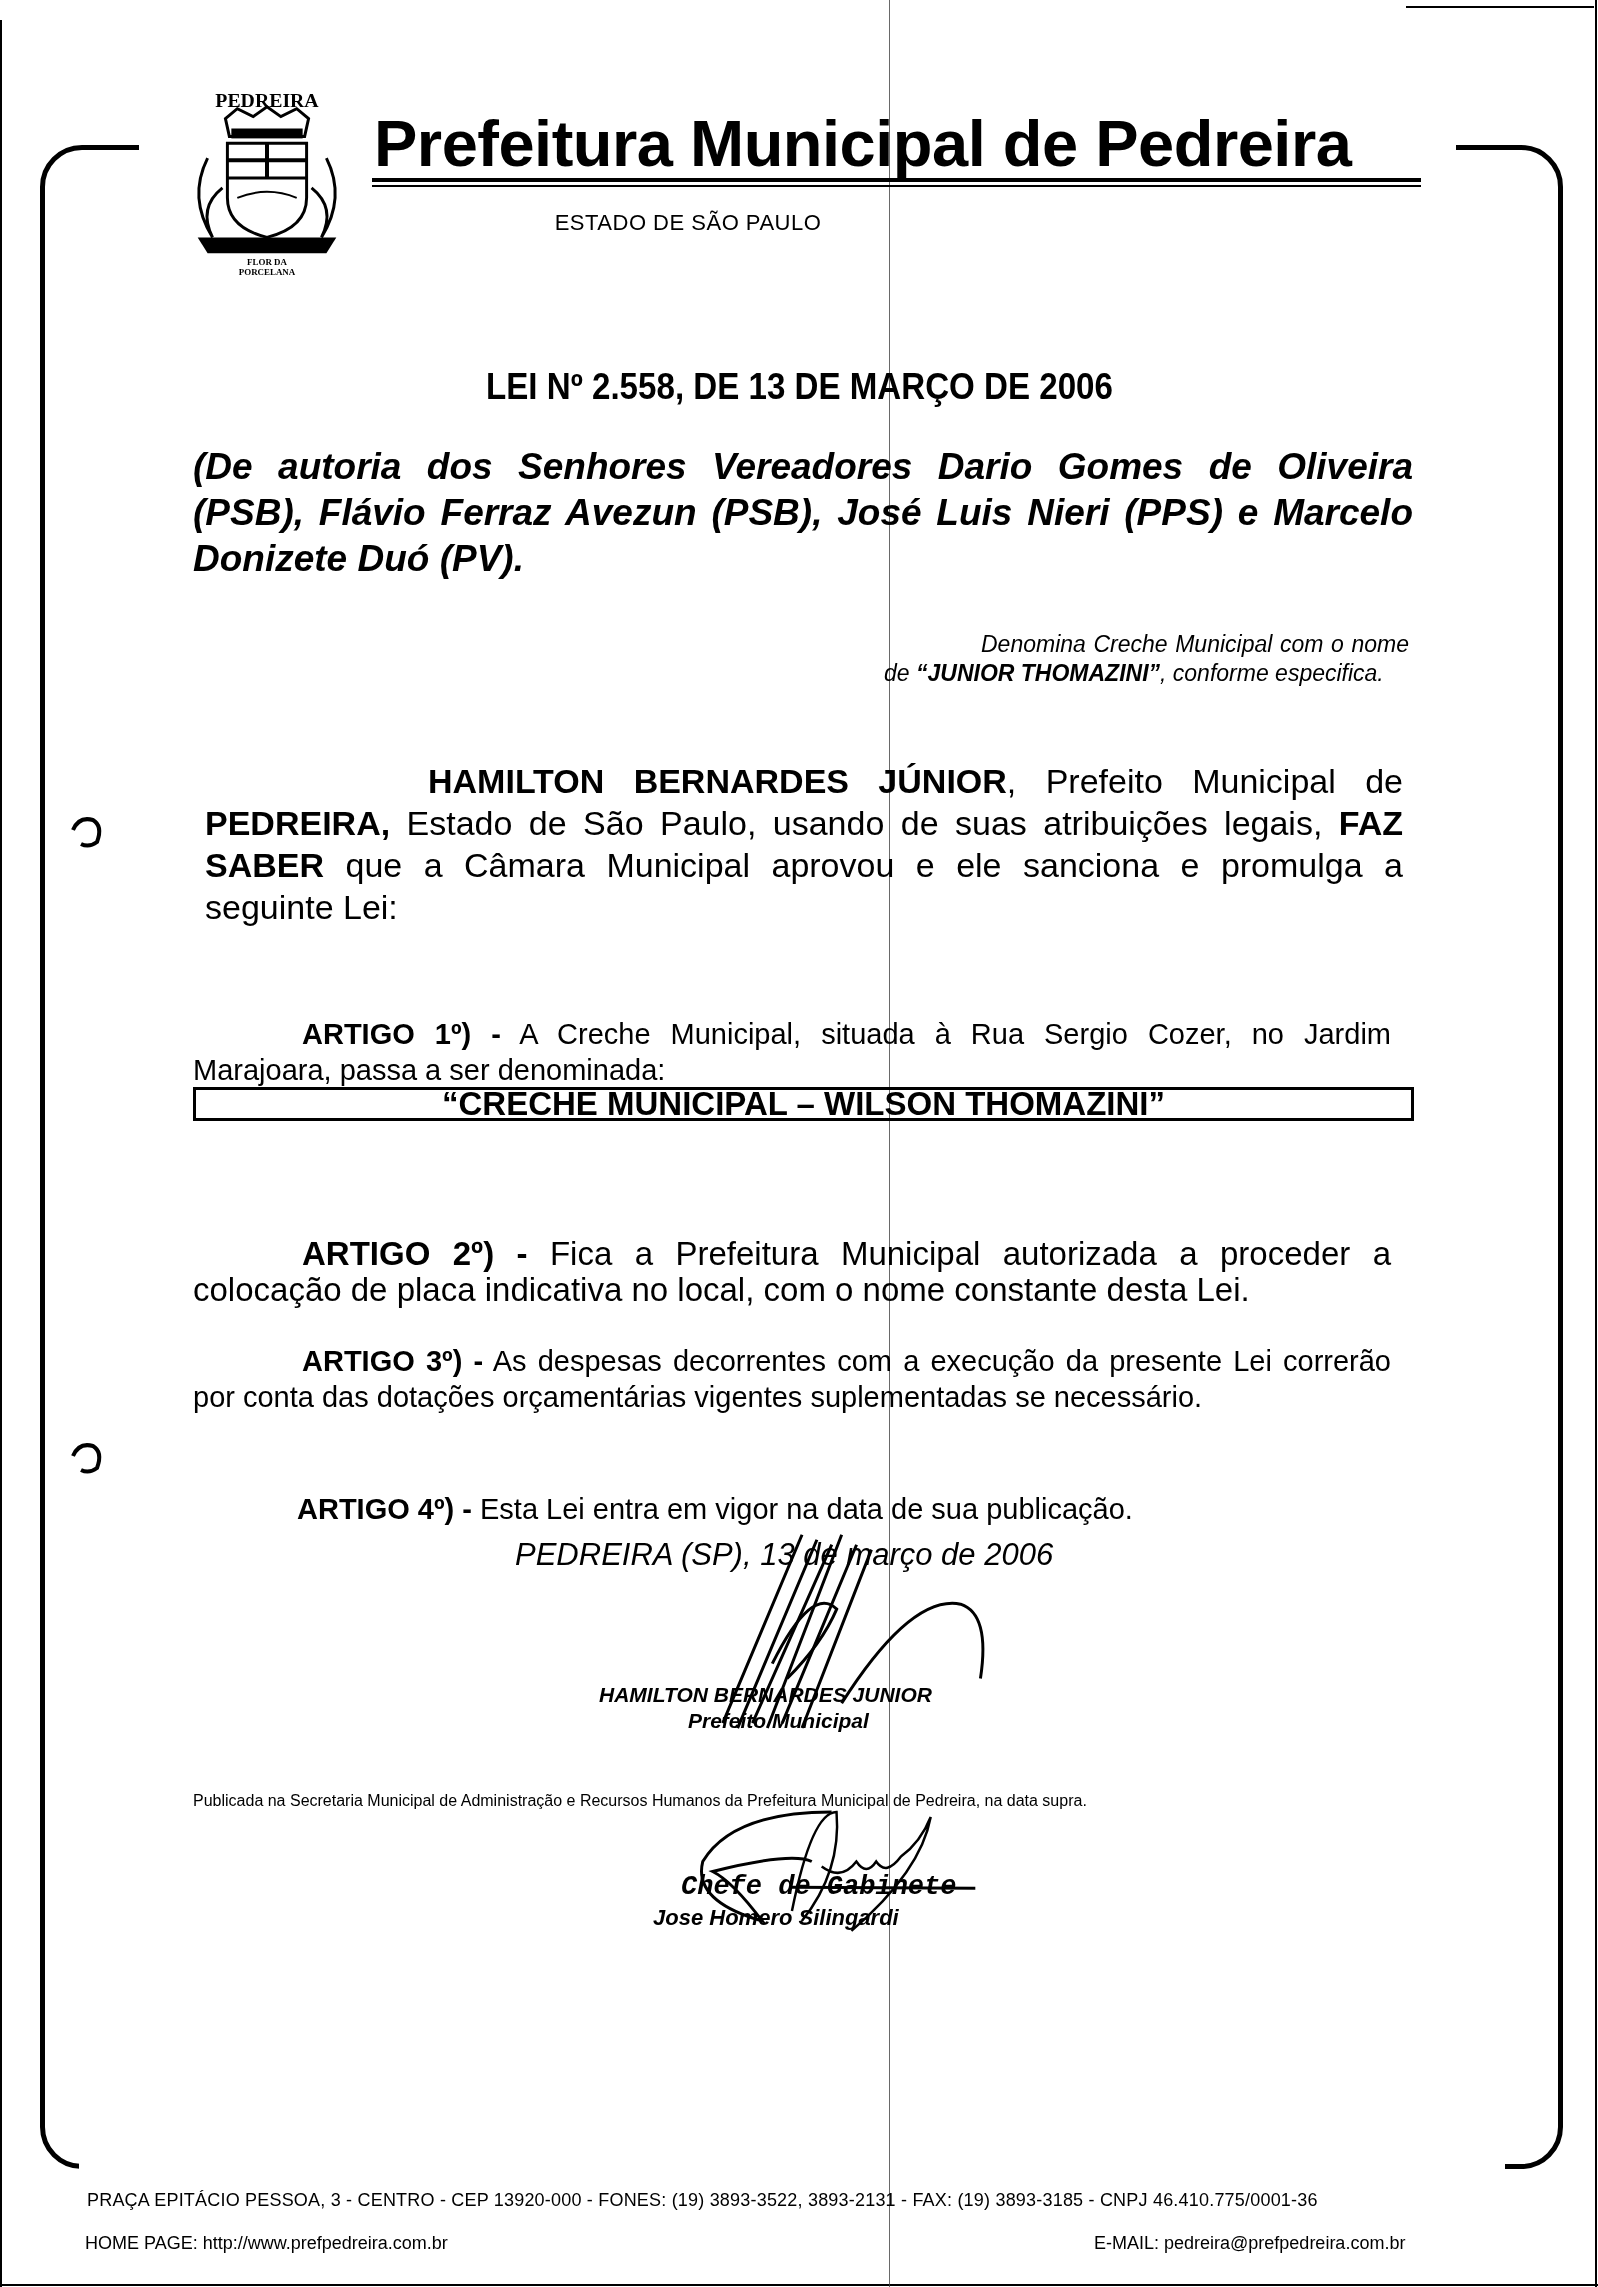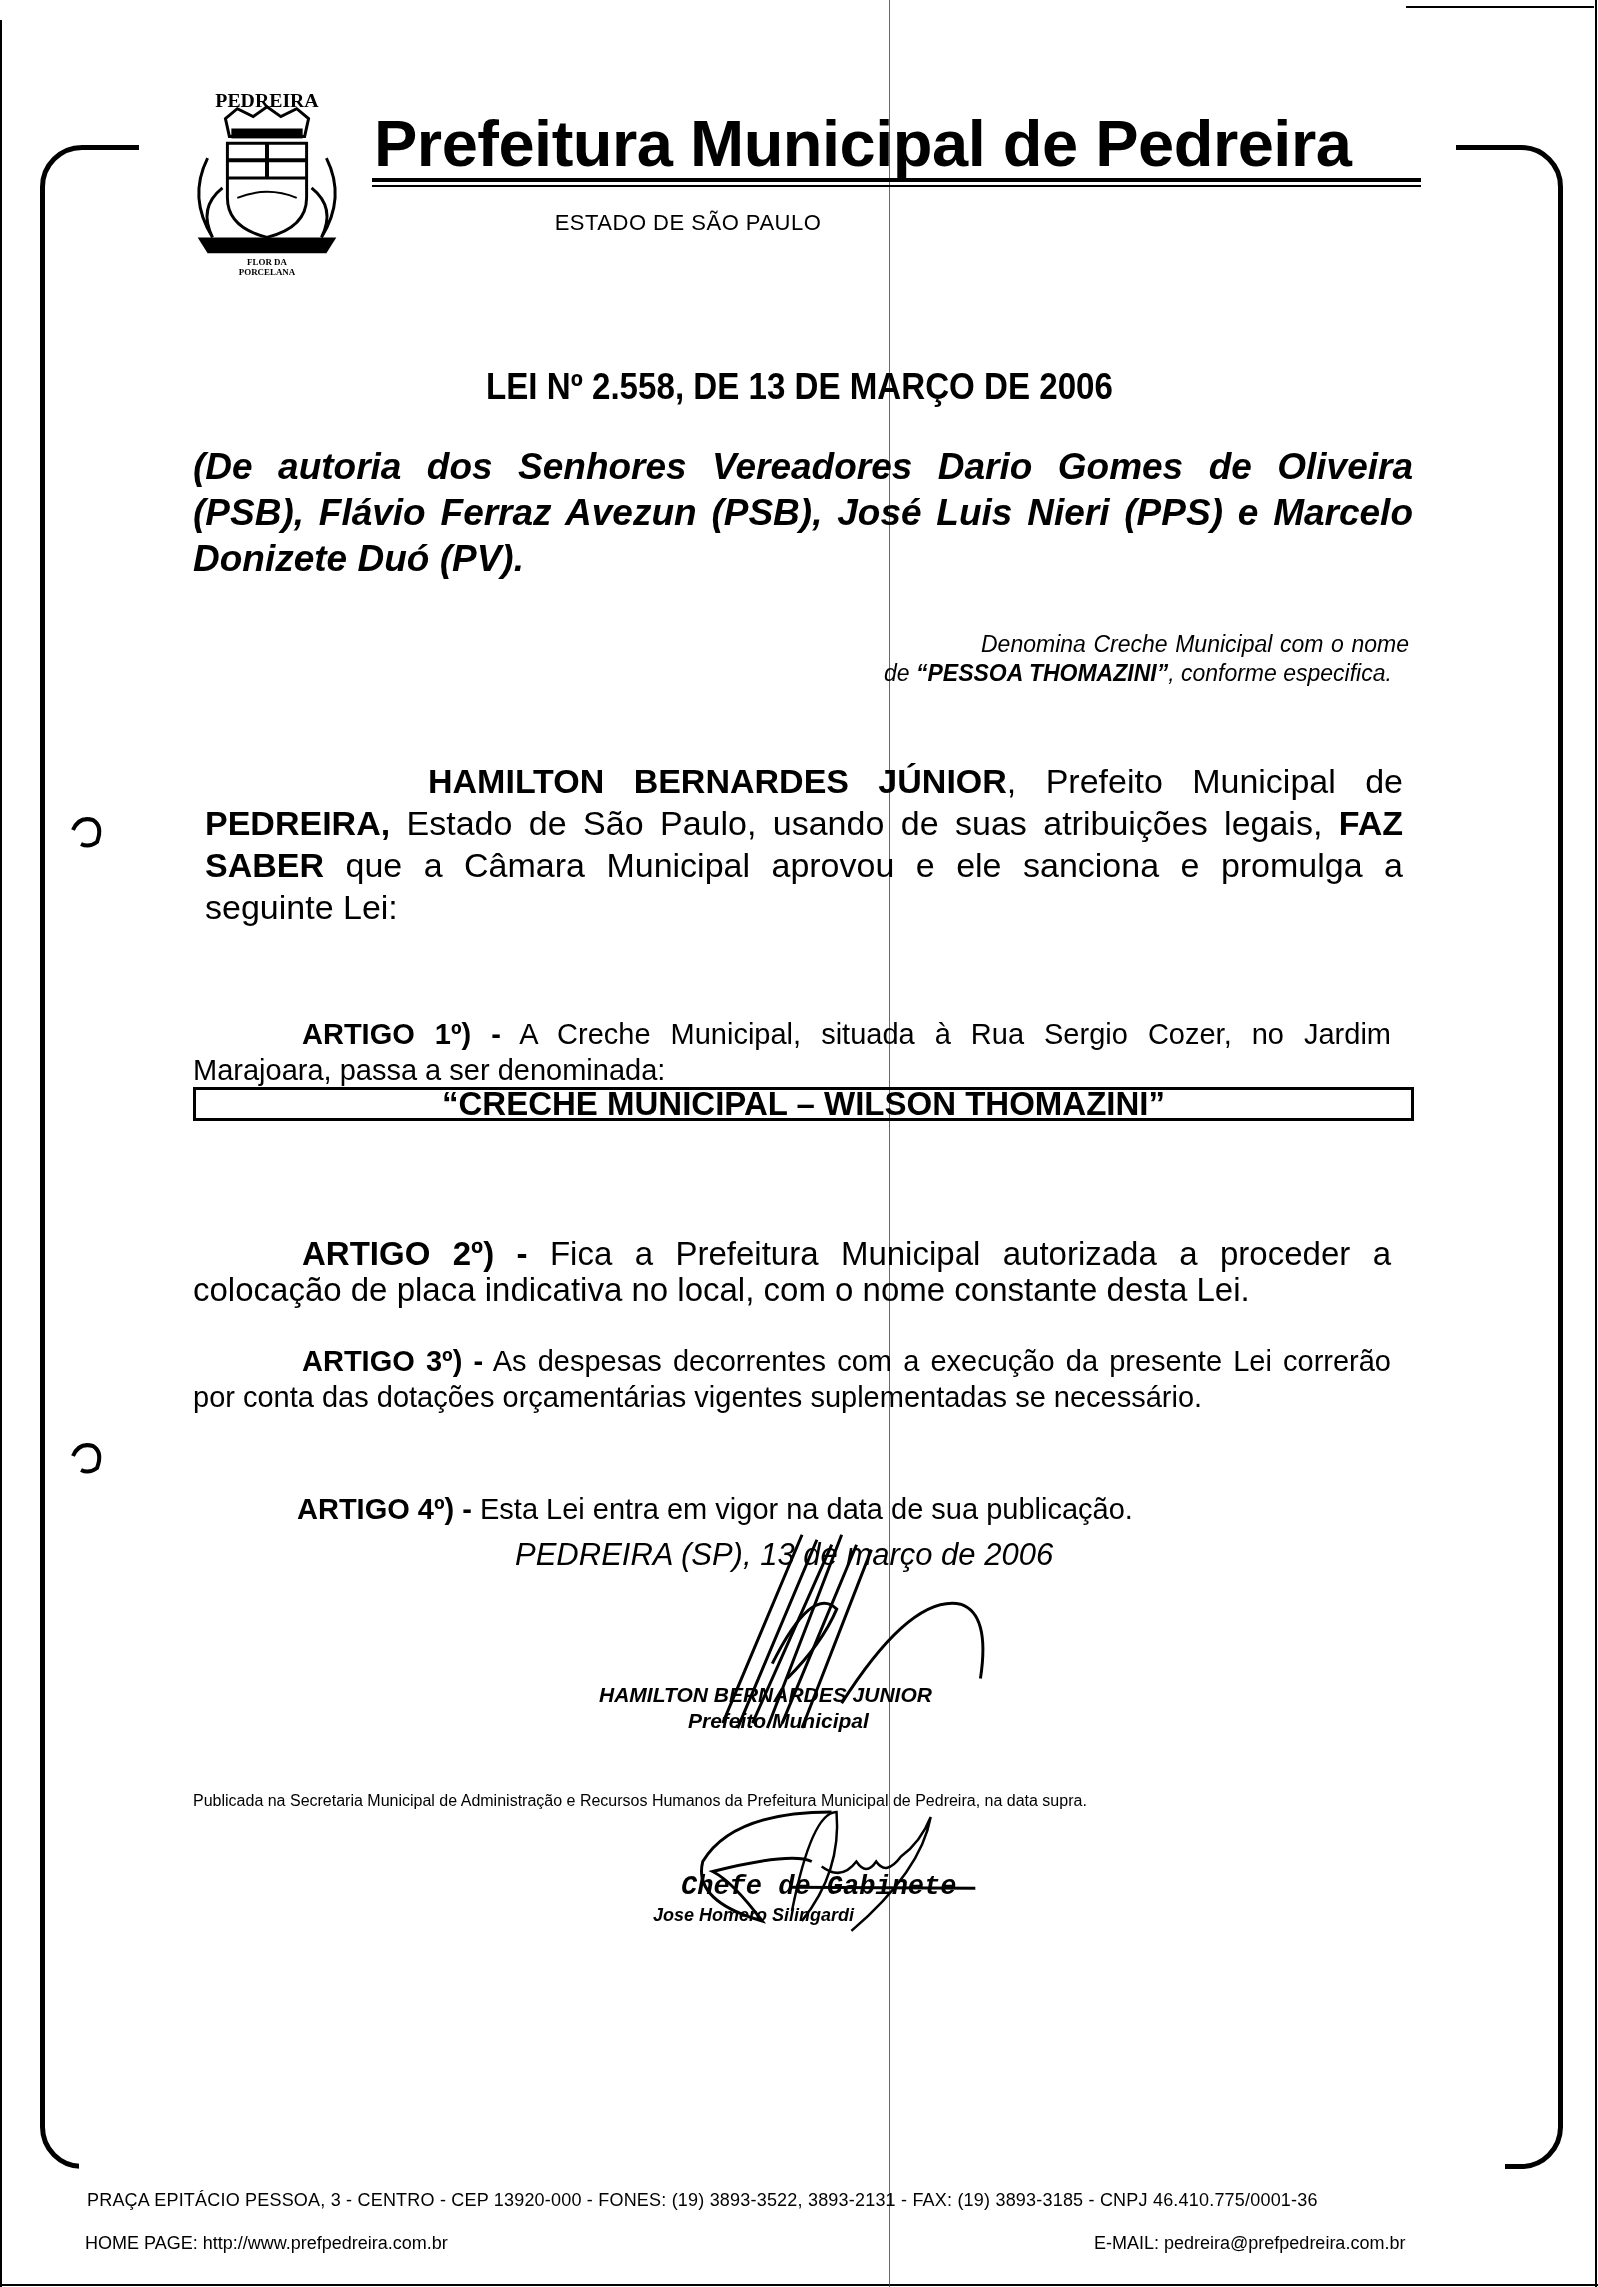--- a/index.html
+++ b/index.html
@@ -64,21 +64,21 @@
   }
 
   .city-date { left: 515px; top: 1537px; font-size: 31px; font-style: italic; }
   .mayor-name { left: 599px; top: 1683px; font-size: 21px; font-weight: bold; font-style: italic; }
   .mayor-title { left: 688px; top: 1709px; font-size: 21px; font-weight: bold; font-style: italic; }
 
   .publication {
     left: 193px; width: 1198px; top: 1790px; font-size: 16px; line-height: 22px;
     text-align: justify;
   }
-  .chief-name { left: 653px; top: 1905px; font-size: 18px; font-weight: bold; font-style: italic; }
+  .chief-name { left: 653px; top: 1905px; font-size: 22px; font-weight: bold; font-style: italic; }
   .chief-title { left: 681px; top: 1872px; font-size: 27px; font-weight: bold; font-style: italic; font-family: Liberation Mono, monospace; }
 
   .footer-line1 {
     left: 87px; top: 2190px; font-size: 18px; white-space: nowrap; letter-spacing: 0.2px;
   }
   .footer-home { left: 85px; top: 2233px; font-size: 18px; }
   .footer-email { left: 1094px; top: 2233px; font-size: 18px; }
 
   .punch { width: 40px; height: 40px; }
   .punch1 { left: 67px; top: 812px; }
@@ -118,21 +118,21 @@
 
 <div class="abs title">Prefeitura Municipal de Pedreira</div>
 <div class="abs title-rule1"></div>
 <div class="abs title-rule2"></div>
 <div class="abs subtitle">ESTADO DE SÃO PAULO</div>
 
 <div class="abs law-title">LEI Nº 2.558, DE 13 DE MARÇO DE 2006</div>
 <div class="abs authors">(De autoria dos Senhores Vereadores Dario Gomes de Oliveira (PSB), Flávio Ferraz Avezun (PSB), José Luis Nieri (PPS) e Marcelo Donizete Duó (PV).</div>
 
 <div class="abs ementa">
-  <span>Denomina Creche Municipal com o nome de </span><b>“PESSOA THOMAZINI”</b><span>, conforme especifica.</span>
+  <span>Denomina Creche Municipal com o nome de </span><b>“JUNIOR THOMAZINI”</b><span>, conforme especifica.</span>
 </div>
 
 <div class="abs body-text preamble">
   <b>HAMILTON BERNARDES JÚNIOR</b><span>, Prefeito Municipal de </span><b>PEDREIRA,</b><span> Estado de São Paulo, usando de suas atribuições legais, </span><b>FAZ SABER</b><span> que a Câmara Municipal aprovou e ele sanciona e promulga a seguinte Lei:</span>
 </div>
 
 <div class="abs body-text art art1">
   <span class="art-label">ARTIGO 1º) -</span><span> A Creche Municipal, situada à Rua Sergio Cozer, no Jardim Marajoara, passa a ser denominada:</span>
 </div>
 

